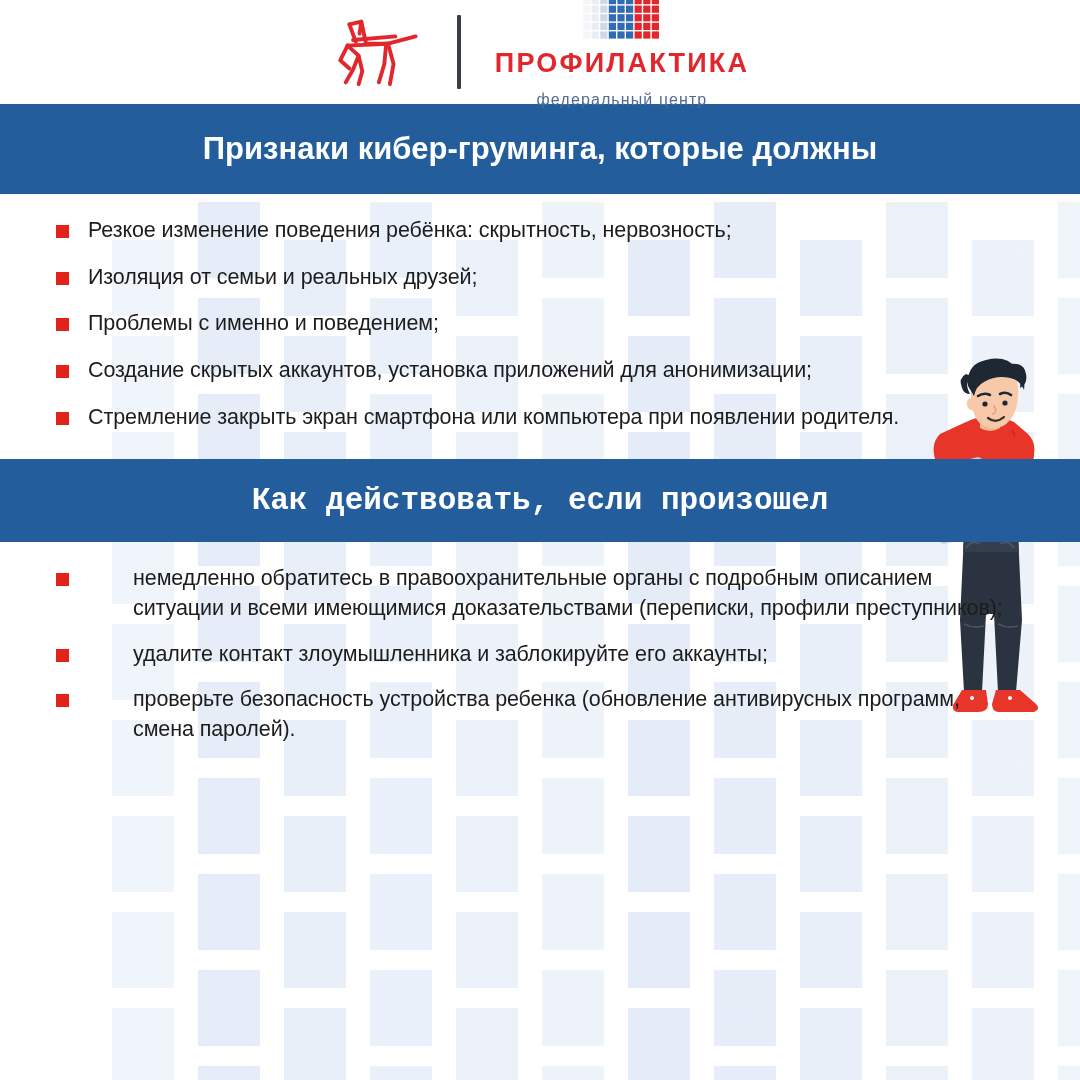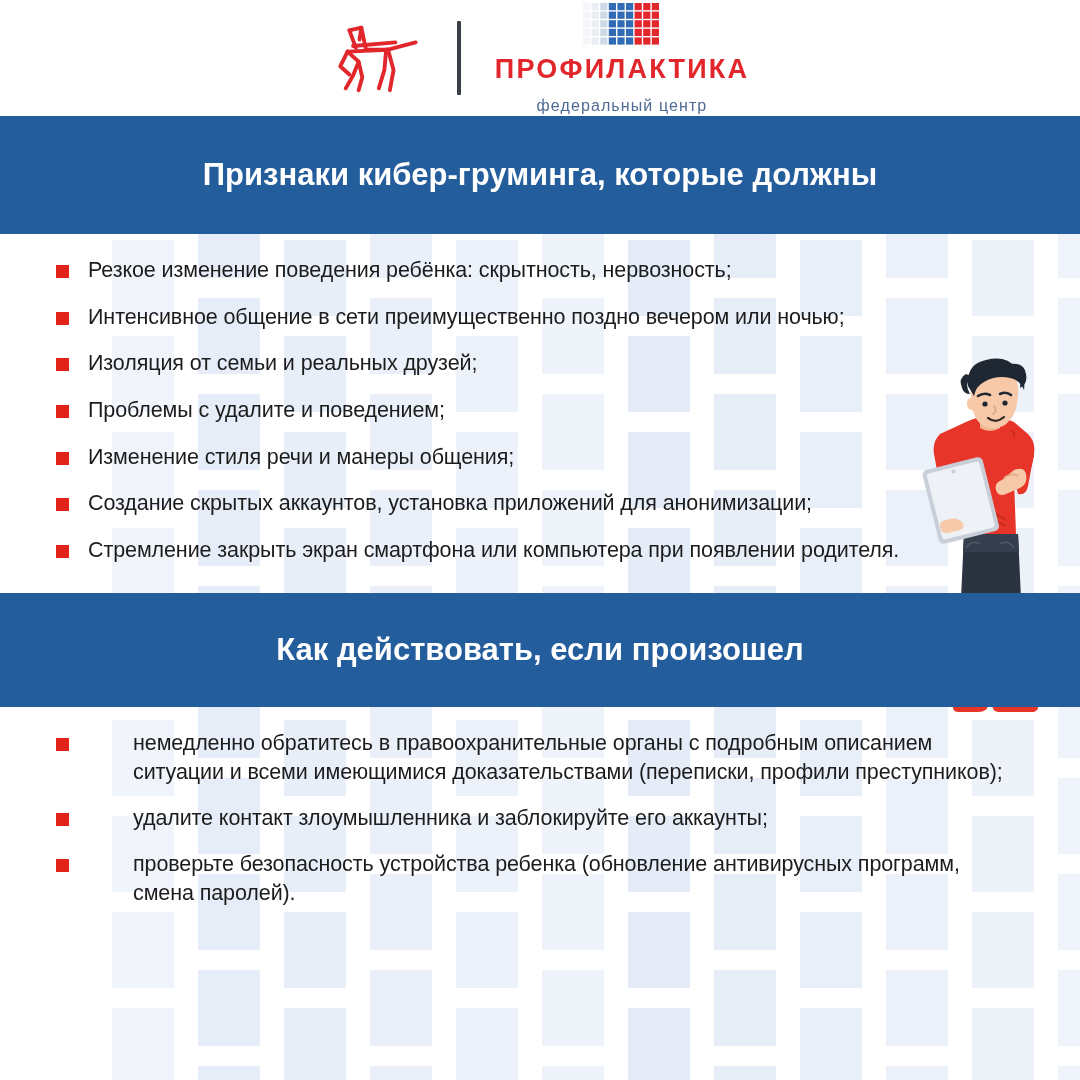--- a/index.html
+++ b/index.html
@@ -38,21 +38,21 @@
         rgba(223,232,246,0.85) 76px,
         rgba(255,255,255,0) 76px,
         rgba(255,255,255,0) 96px
       );
   }
 
   
   .logobar {
     position:relative;
     z-index:5;
-    height:116px;
+    height:104px;
     background:#ffffff;
     display:flex;
     align-items:center;
     justify-content:center;
     gap:34px;
   }
   .mark-horse { width:92px; height:72px; display:block; }
   .logo-divider {
     width:4px; height:74px;
     background:#3a3f47;
@@ -83,22 +83,22 @@
     z-index:4;
     background:#245d9c;
     color:#ffffff;
     text-align:center;
     display:flex;
     flex-direction:column;
     align-items:center;
     justify-content:center;
     padding:8px 60px;
   }
-  .banner-1 { height:118px; }
-  .banner-2 { height:114px; }
+  .banner-1 { height:90px; }
+  .banner-2 { height:83px;font-family:Liberation Mono, monospace; }
   .banner-line {
     font-size:31px;
     font-weight:bold;
     line-height:1.33;
     white-space:nowrap;
   }
 
   
   .list-section {
     position:relative;
@@ -244,33 +244,25 @@
   </div>
 
   
   <div class="list-section sec-top" id="signsList">
       <div class="bullet-row">
         <span class="bullet-marker"></span>
         <span class="bullet-text">Резкое изменение поведения ребёнка: скрытность, нервозность;</span>
       </div>
       <div class="bullet-row">
         <span class="bullet-marker"></span>
-        <span class="bullet-text">Интенсивное общение в сети преимущественно поздно вечером или ночью;</span>
-      </div>
-      <div class="bullet-row">
-        <span class="bullet-marker"></span>
         <span class="bullet-text">Изоляция от семьи и реальных друзей;</span>
       </div>
       <div class="bullet-row">
         <span class="bullet-marker"></span>
-        <span class="bullet-text">Проблемы с удалите и поведением;</span>
-      </div>
-      <div class="bullet-row">
-        <span class="bullet-marker"></span>
-        <span class="bullet-text">Изменение стиля речи и манеры общения;</span>
+        <span class="bullet-text">Проблемы с именно и поведением;</span>
       </div>
       <div class="bullet-row">
         <span class="bullet-marker"></span>
         <span class="bullet-text">Создание скрытых аккаунтов, установка приложений для анонимизации;</span>
       </div>
       <div class="bullet-row">
         <span class="bullet-marker"></span>
         <span class="bullet-text">Стремление закрыть экран смартфона или компьютера при появлении родителя.</span>
       </div>
     </div>

